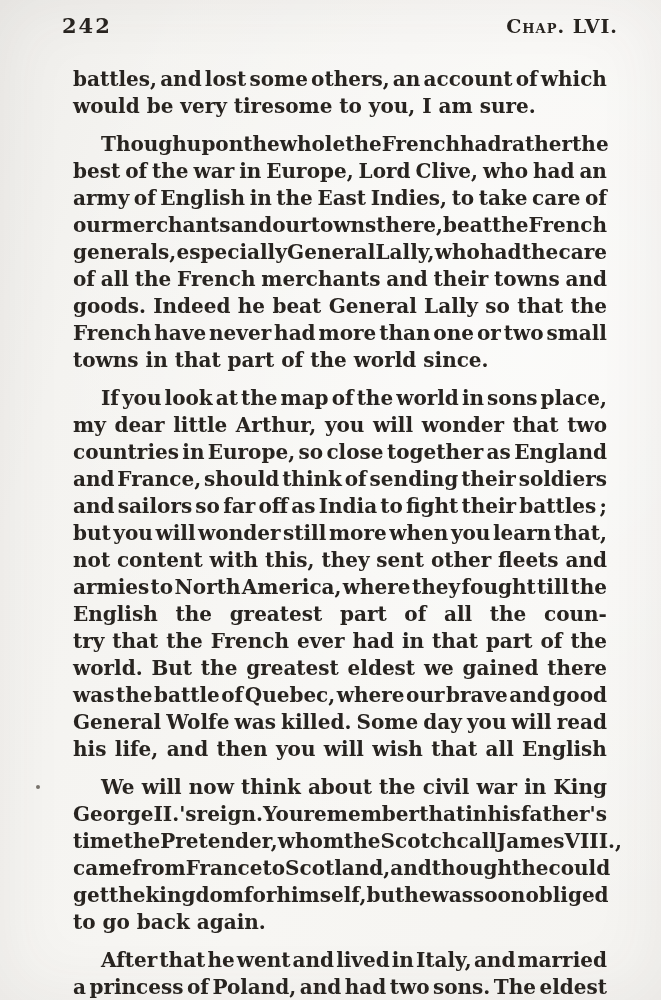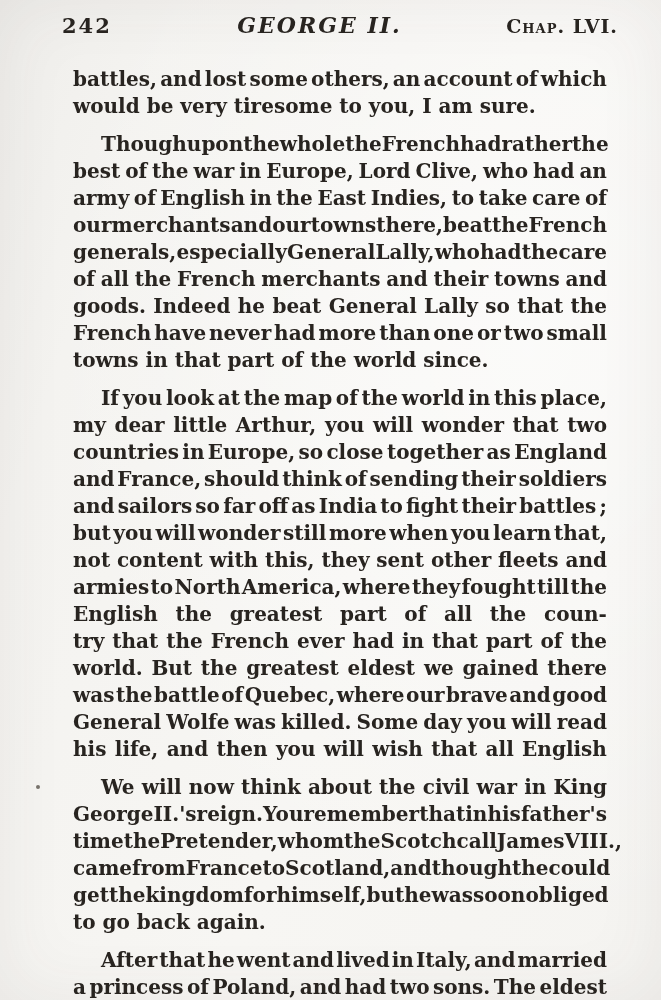--- a/index.html
+++ b/index.html
@@ -59,21 +59,20 @@
     background: #4e483f; opacity: .75; filter: blur(.4px);
   }
 </style>
 </head>
 <body>
 
 <div class="page">
 
   <div class="hdr-pagenum">242</div>
 
-  <div class="hdr-title">GEORGE II.</div>
 
   <div class="hdr-chapter">Chap. LVI.</div>
 
   <div class="body-text">
       <div class="paragraph">
         <div class="line justify">
           <span>battles,</span>
           <span>and</span>
           <span>lost</span>
           <span>some</span>
@@ -185,21 +184,21 @@
           <span>If</span>
           <span>you</span>
           <span>look</span>
           <span>at</span>
           <span>the</span>
           <span>map</span>
           <span>of</span>
           <span>the</span>
           <span>world</span>
           <span>in</span>
-          <span>this</span>
+          <span>sons</span>
           <span>place,</span>
         </div>
         <div class="line justify">
           <span>my</span>
           <span>dear</span>
           <span>little</span>
           <span>Arthur,</span>
           <span>you</span>
           <span>will</span>
           <span>wonder</span>

